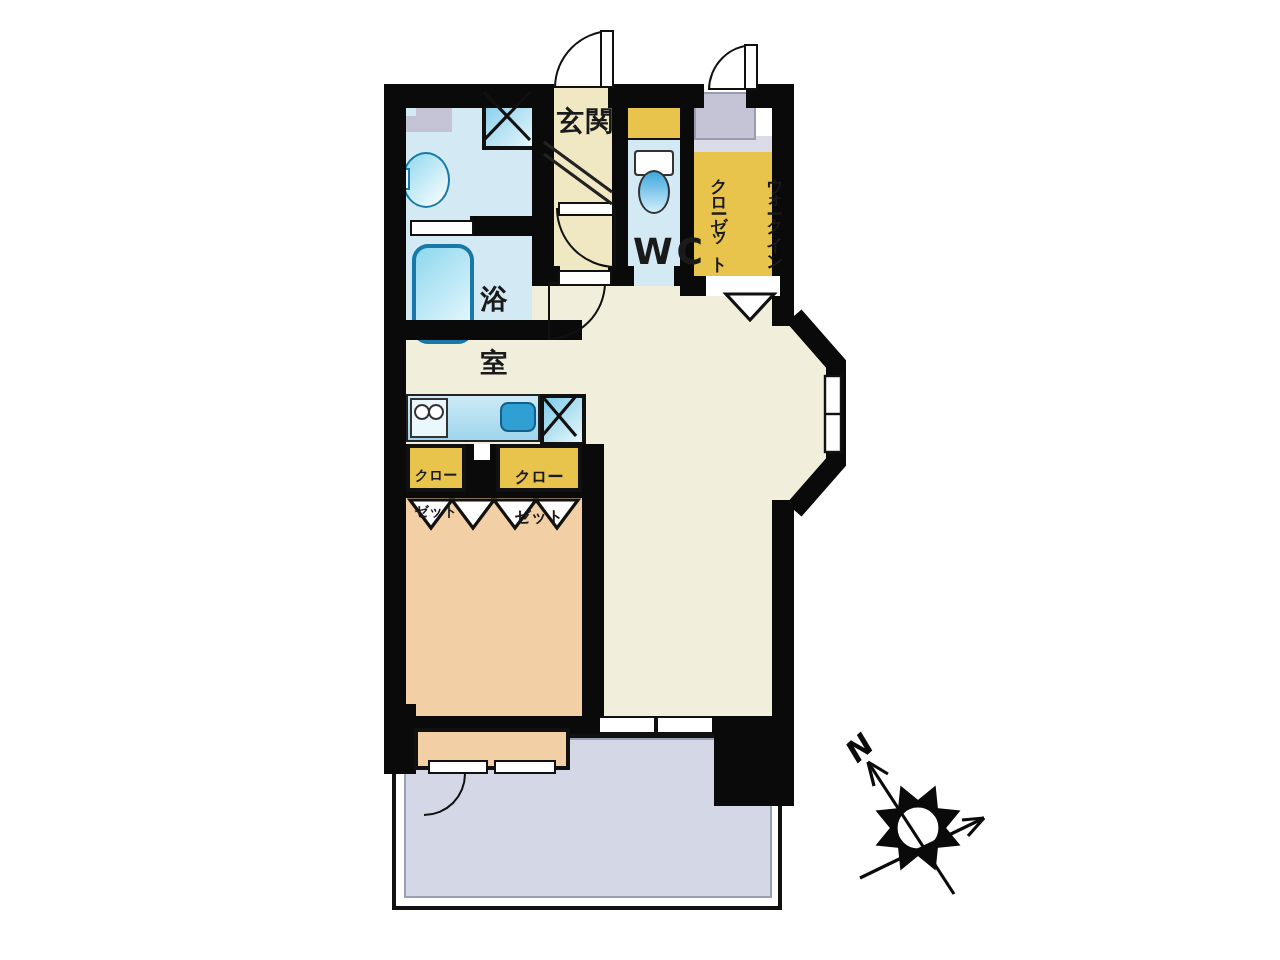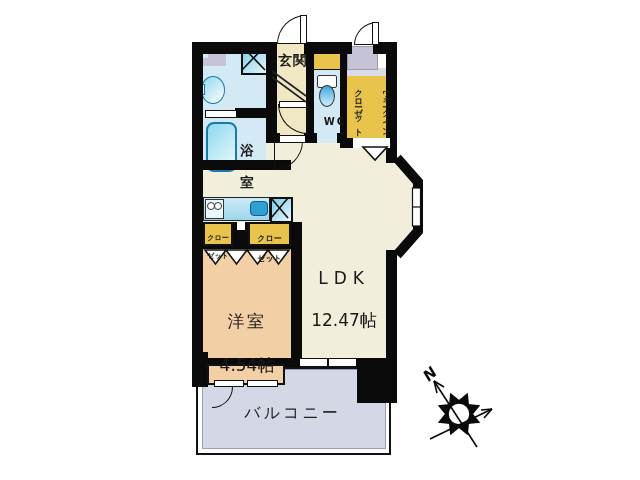--- a/index.html
+++ b/index.html
@@ -149,36 +149,27 @@
       </g>
       <text x="424" y="380" font-size="15" font-style="italic" font-weight="600" transform="rotate(-42 429 375)" fill="#0a0a0a">N</text>
     </g>
   </svg>
 
   <div class="lbl" style="left:270px;top:52px;width:46px;font-size:13.5px;letter-spacing:1px;">玄関</div>
   <div class="lbl" style="left:236px;top:126px;width:22px;font-size:13.5px;line-height:16px;">
     <span>浴</span><br>
     <span>室</span>
   </div>
-  <div class="lbl" style="left:306px;top:116px;width:58px;font-size:10px;letter-spacing:2px;text-align:center;">WC</div>
+  <div class="lbl" style="left:306px;top:116px;width:58px;font-size:18px;letter-spacing:2px;text-align:center;">WC</div>
   <div class="lbl" style="left:352px;top:75px;height:64px;writing-mode:vertical-rl;font-size:8.5px;line-height:14px;font-weight:600;">
     <span>ウォークイン</span><br>
     <span>クローゼット</span>
   </div>
   <div class="lbl" style="left:203px;top:225px;width:30px;font-size:7px;line-height:9px;font-weight:700;">
     <span>クロー</span><br>
     <span>ゼット</span>
   </div>
   <div class="lbl" style="left:248px;top:224px;width:43px;font-size:8px;line-height:10px;font-weight:700;">
     <span>クロー</span><br>
     <span>ゼット</span>
   </div>
-  <div class="lbl" style="left:300px;top:247px;width:88px;font-size:17px;line-height:21px;font-weight:500;">
-    <span style="letter-spacing:0.35em;">LDK</span><br>
-    <span>12.47帖</span>
-  </div>
-  <div class="lbl" style="left:203px;top:288px;width:88px;font-size:17px;line-height:22px;font-weight:500;">
-    <span style="letter-spacing:0.15em;">洋室</span><br>
-    <span>4.54帖</span>
-  </div>
-  <div class="lbl" style="left:215px;top:403px;width:155px;font-size:16px;letter-spacing:3px;font-weight:500;color:#222;">バルコニー</div>
 
 </div>
 
 </body></html>

